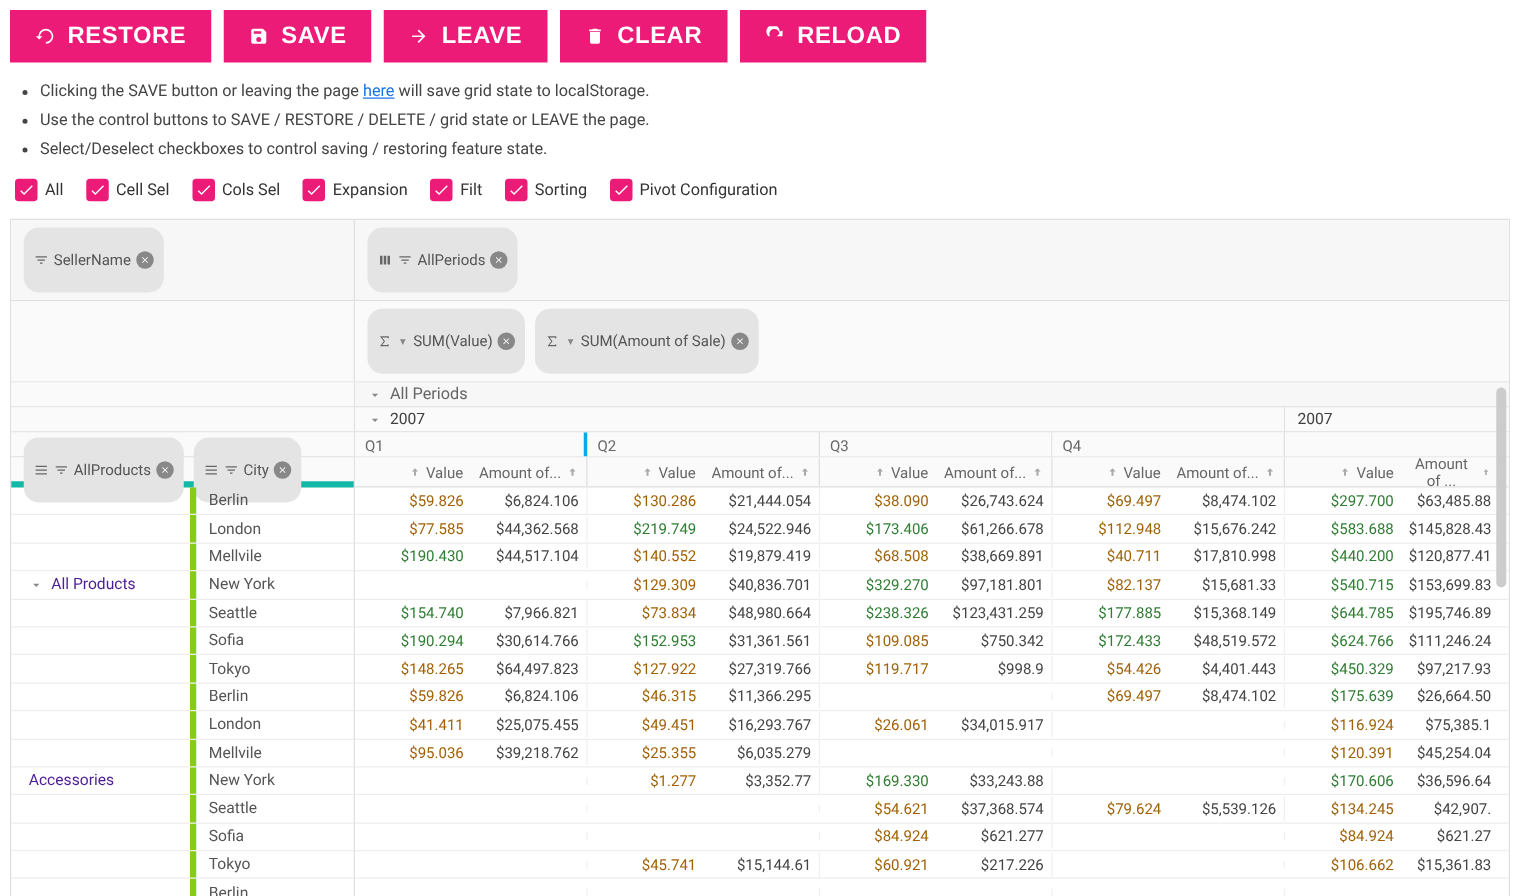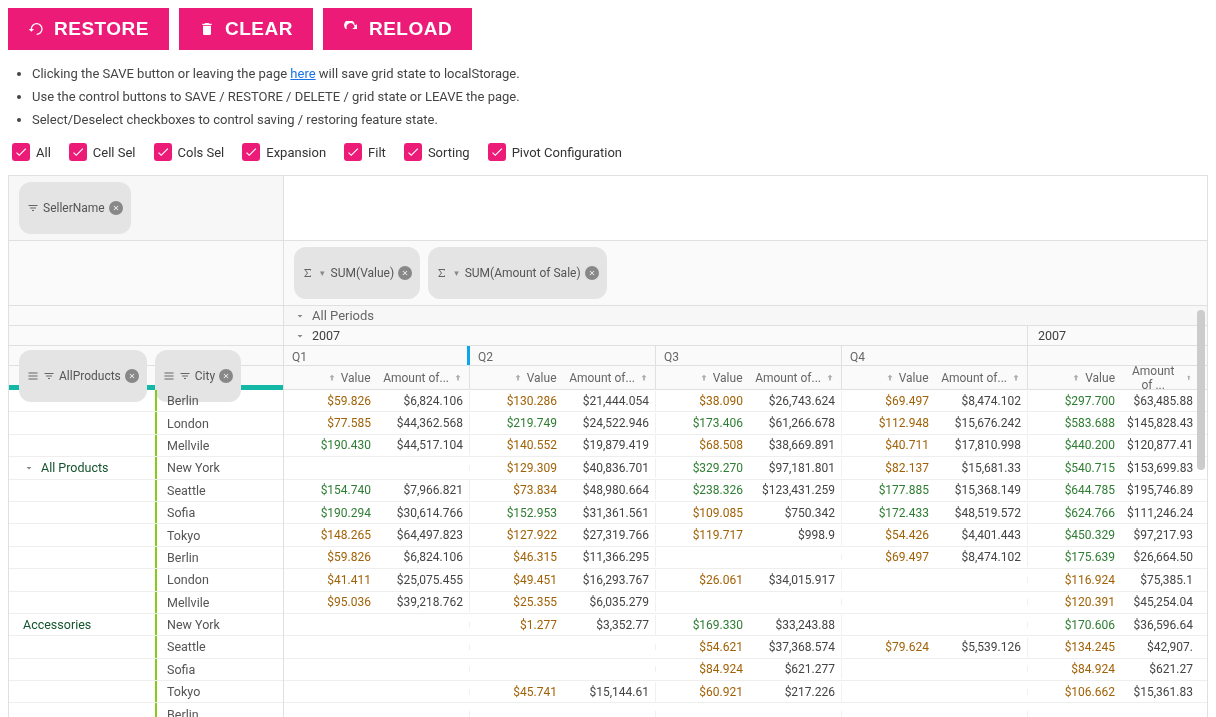--- a/index.html
+++ b/index.html
@@ -49,21 +49,21 @@
 .vh.amount-last { width: 78px; }
 .data-row { display: flex; border-bottom: 1px solid #eee; height: 22.4px; align-items: center; }
 .cell { text-align: right; padding: 3px 6px; font-size: 12px; }
 .cell.v { width: 93px; }
 .cell.a { width: 93px; color: #444; border-right: 1px solid #f0f0f0; }
 .cell.a-last { width: 78px; color: #444; }
 .neg { color: #a16207; }
 .pos { color: #2e7d32; }
 
 .rh-row { display: flex; border-bottom: 1px solid #eee; height: 22.4px; align-items: stretch; }
-.rh-product { width: 148px; display:flex; align-items:center; padding-left: 14px; border-right: 2px solid #84cc16; color: #14532d; font-size: 12.5px; gap: 6px; }
+.rh-product { width: 148px; display:flex; align-items:center; padding-left: 14px; border-right: 5px solid #84cc16; color: #4c1d95; font-size: 12.5px; gap: 6px; }
 .rh-city { flex: 1; padding: 3px 10px; display:flex; align-items:center; color: #555; font-size: 12.5px; }
 
 .spacer-row { height: 20px; border-bottom: 1px solid #e0e0e0; background: #fafafa; }
 
 .year-section { display:flex; }
 .year-block { border-right: 1px solid #e0e0e0; }
 .year-label { padding: 4px 10px; font-size: 12.5px; color:#404040; border-bottom:1px solid #e0e0e0; background:#fafafa; display:flex; align-items:center; gap:6px; }
 .year-label svg { width:12px; height:12px; fill:#888; }
 .hscroll-track { position: absolute; bottom: 0; left: 275px; right: 10px; height: 10px; background: #f0f0f0; border-radius: 5px; }
 .hscroll-thumb { position: absolute; left: 0; width: 60px; height: 100%; background: #bbb; border-radius: 5px; }
@@ -73,20 +73,32 @@
 </style>
 </head>
 <body>
 
 <div class="toolbar">
   <button class="btn">
     <svg viewBox="0 0 24 24">
         <path d="M13 3a9 9 0 00-9 9H1l4 4 4-4H6a7 7 0 117 7v2a9 9 0 000-18z"></path>
       </svg>
     <span>RESTORE</span>
+  </button>
+  <button class="btn">
+    <svg viewBox="0 0 24 24">
+        <path d="M17 3H5a2 2 0 00-2 2v14a2 2 0 002 2h14a2 2 0 002-2V7l-4-4zM12 19a3 3 0 110-6 3 3 0 010 6zm3-10H6V6h9v3z"></path>
+      </svg>
+    <span>SAVE</span>
+  </button>
+  <button class="btn">
+    <svg viewBox="0 0 24 24">
+        <path d="M12 4l-1.4 1.4L16.2 11H4v2h12.2l-5.6 5.6L12 20l8-8z"></path>
+      </svg>
+    <span>LEAVE</span>
   </button>
   <button class="btn">
     <svg viewBox="0 0 24 24">
         <path d="M6 19a2 2 0 002 2h8a2 2 0 002-2V7H6v12zM19 4h-3.5l-1-1h-5l-1 1H5v2h14V4z"></path>
       </svg>
     <span>CLEAR</span>
   </button>
   <button class="btn">
     <svg viewBox="0 0 24 24">
         <path d="M17.65 6.35A8 8 0 104 12h2a6 6 0 1111.3-2.7L14 12h7V5l-3.35 1.35z"></path>
@@ -171,20 +183,36 @@
             <path d="M10 18h4v-2h-4v2zM3 6v2h18V6H3zm3 7h12v-2H6v2z"></path>
           </svg>
         <span>SellerName</span>
         <span class="close">
             <svg viewBox="0 0 24 24">
               <path d="M19 6.41L17.59 5 12 10.59 6.41 5 5 6.41 10.59 12 5 17.59 6.41 19 12 13.41 17.59 19 19 17.59 13.41 12z"></path>
             </svg>
           </span>
       </span>
     </div>
+    <div class="pivot-top-right">
+      <span class="chip">
+        <svg class="icn" viewBox="0 0 24 24">
+            <path d="M4 5h4v14H4zM10 5h4v14h-4zM16 5h4v14h-4z"></path>
+          </svg>
+        <svg class="icn" viewBox="0 0 24 24">
+            <path d="M10 18h4v-2h-4v2zM3 6v2h18V6H3zm3 7h12v-2H6v2z"></path>
+          </svg>
+        <span>AllPeriods</span>
+        <span class="close">
+            <svg viewBox="0 0 24 24">
+              <path d="M19 6.41L17.59 5 12 10.59 6.41 5 5 6.41 10.59 12 5 17.59 6.41 19 12 13.41 17.59 19 19 17.59 13.41 12z"></path>
+            </svg>
+          </span>
+      </span>
+    </div>
   </div>
 
   <div class="pivot-agg-row">
     <div class="pivot-agg-left"></div>
     <div class="pivot-agg-right">
       <span class="chip">
         <svg class="icn" viewBox="0 0 24 24">
             <path d="M4 4h14v3h-2V6H7.5l4.5 6-4.5 6H16v-1h2v3H4l6-8-6-8z"></path>
           </svg>
         <span class="caret">▾</span>

